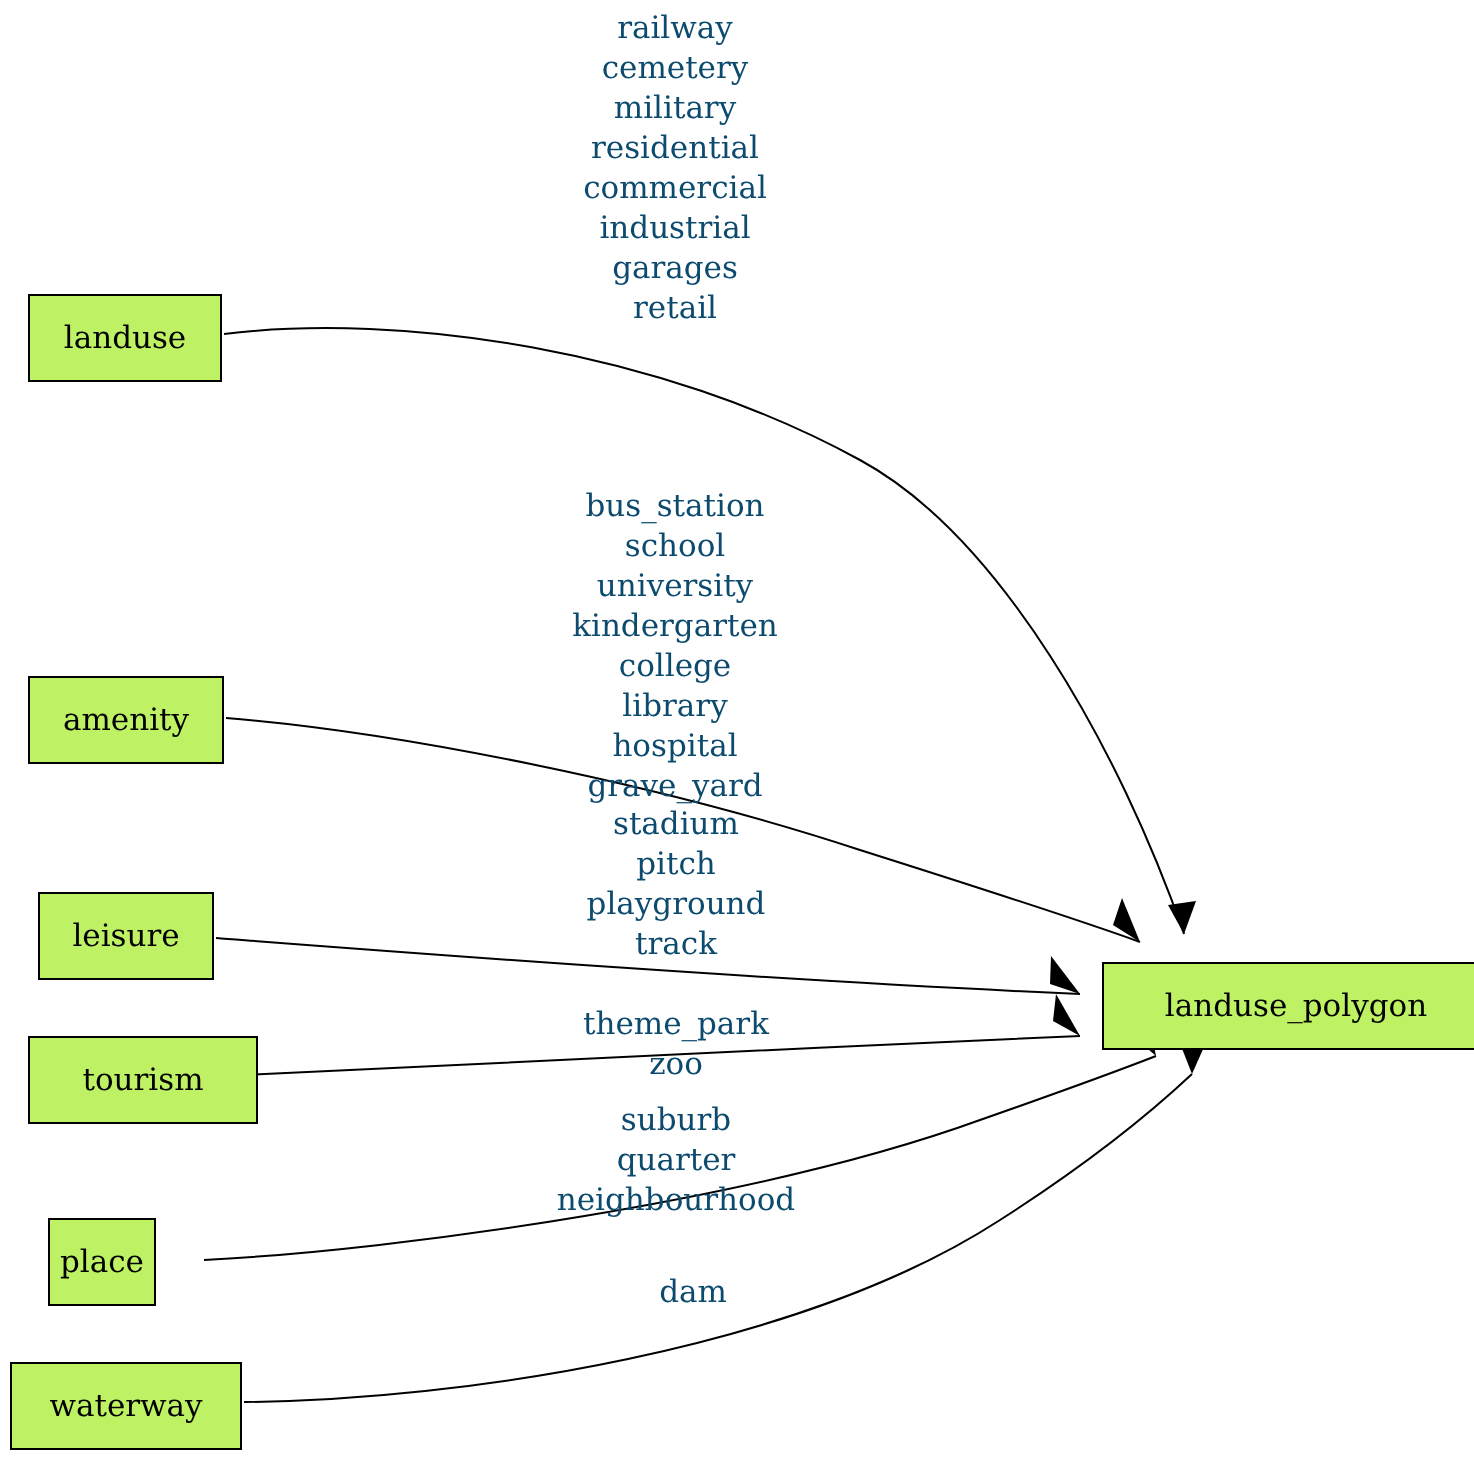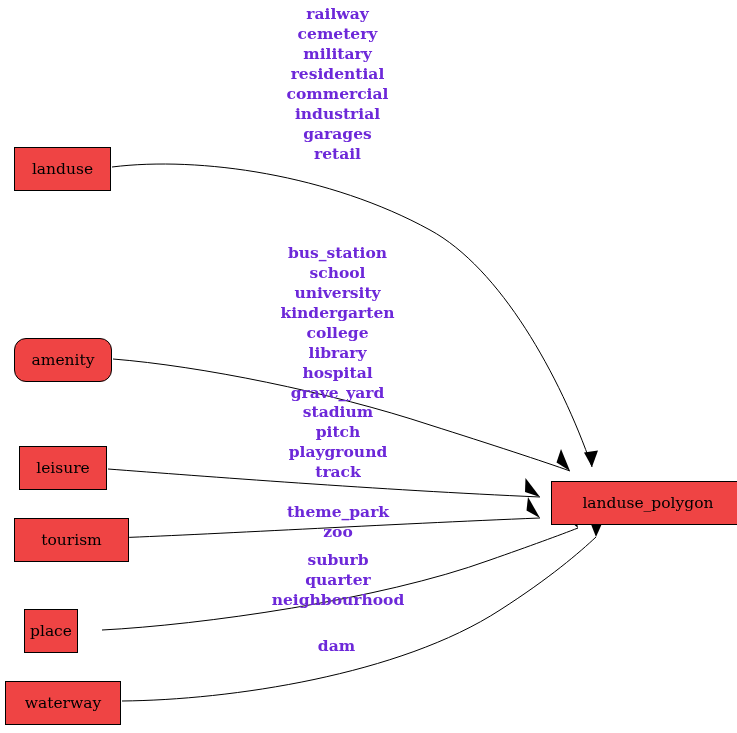--- a/index.html
+++ b/index.html
@@ -20,38 +20,37 @@
     left: 0;
     top: 0;
     width: 737px;
     height: 733px;
     pointer-events: none;
   }
   .node {
     position: absolute;
     box-sizing: border-box;
     border: 1px solid #000000;
-    background: #ef4444;
+    background: #bef264;
     display: flex;
     align-items: center;
     justify-content: center;
     font-family: "DejaVu Serif", serif;
     font-size: 15.5px;
     color: #000000;
     white-space: nowrap;
   }
   .edge-label {
     position: absolute;
     text-align: center;
     font-family: "DejaVu Serif", serif;
     font-size: 15.5px;
     line-height: 20px;
-    color: #6d28d9;
+    color: #0c4a6e;
     white-space: pre;
-    font-weight: bold;
   }
 </style>
 </head>
 <body>
 
 <div id="canvas">
 
   <svg class="edges" viewBox="0 0 737 733">
     <g id="edge-paths" fill="none" stroke="#000000" stroke-width="1">
         <path d="M 112,167 C 200,156 330,175 430,230 C 500,268 560,375 592,467"></path>
@@ -66,21 +65,21 @@
         <path d="M 570,471 l -13.5,-8.5 l 4.5,-13.5 z"></path>
         <path d="M 540,497 l -15.0,-5.0 l 0.5,-14.0 z"></path>
         <path d="M 540,518 l -13.5,-7.5 l 1.5,-13.5 z"></path>
         <path d="M 578,528 l -11.5,-10.0 l 7.0,-12.5 z"></path>
         <path d="M 596,537 l -5.5,-14.0 l 13.5,-4.0 z"></path>
       </g>
   </svg>
 
   <div id="nodes-layer">
       <div class="node" style="left: 14px; top: 147px; width: 97px; height: 44px;">landuse</div>
-      <div class="node" style="left: 14px; top: 338px; width: 98px; height: 44px; border-radius: 12px;">amenity</div>
+      <div class="node" style="left: 14px; top: 338px; width: 98px; height: 44px;">amenity</div>
       <div class="node" style="left: 19px; top: 446px; width: 88px; height: 44px; text-align: center;">leisure</div>
       <div class="node" style="left: 14px; top: 518px; width: 115px; height: 44px;">tourism</div>
       <div class="node" style="left: 24px; top: 609px; width: 54px; height: 44px;">place</div>
       <div class="node" style="left: 5px; top: 681px; width: 116px; height: 44px;">waterway</div>
       <div class="node" style="left: 551px; top: 481px; width: 194px; height: 44px;">landuse_polygon</div>
     </div>
   <div id="labels-layer">
       <div class="edge-label" style="left: 235px; top: 4px; width: 205px;">railway
 cemetery
 military
@@ -99,16 +98,16 @@
 grave_yard</div>
       <div class="edge-label" style="left: 258px; top: 402px; width: 160px;">stadium
 pitch
 playground
 track</div>
       <div class="edge-label" style="left: 258px; top: 502px; width: 160px;">theme_park
 zoo</div>
       <div class="edge-label" style="left: 248px; top: 550px; width: 180px;">suburb
 quarter
 neighbourhood</div>
-      <div class="edge-label" style="left: 280px; top: 636px; width: 113px;">dam</div>
+      <div class="edge-label" style="left: 290px; top: 636px; width: 113px;">dam</div>
     </div>
 
 </div>
 
 </body></html>

